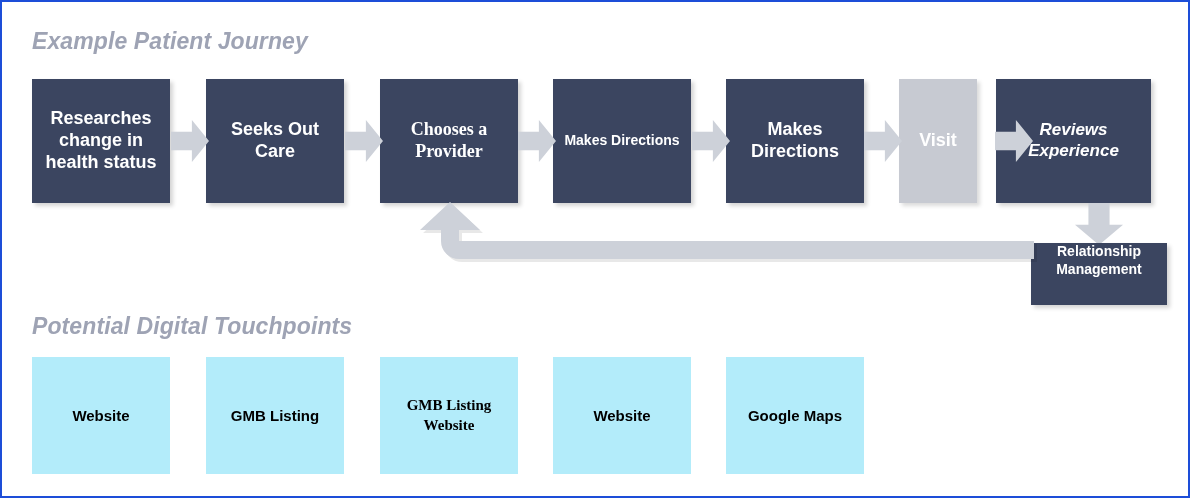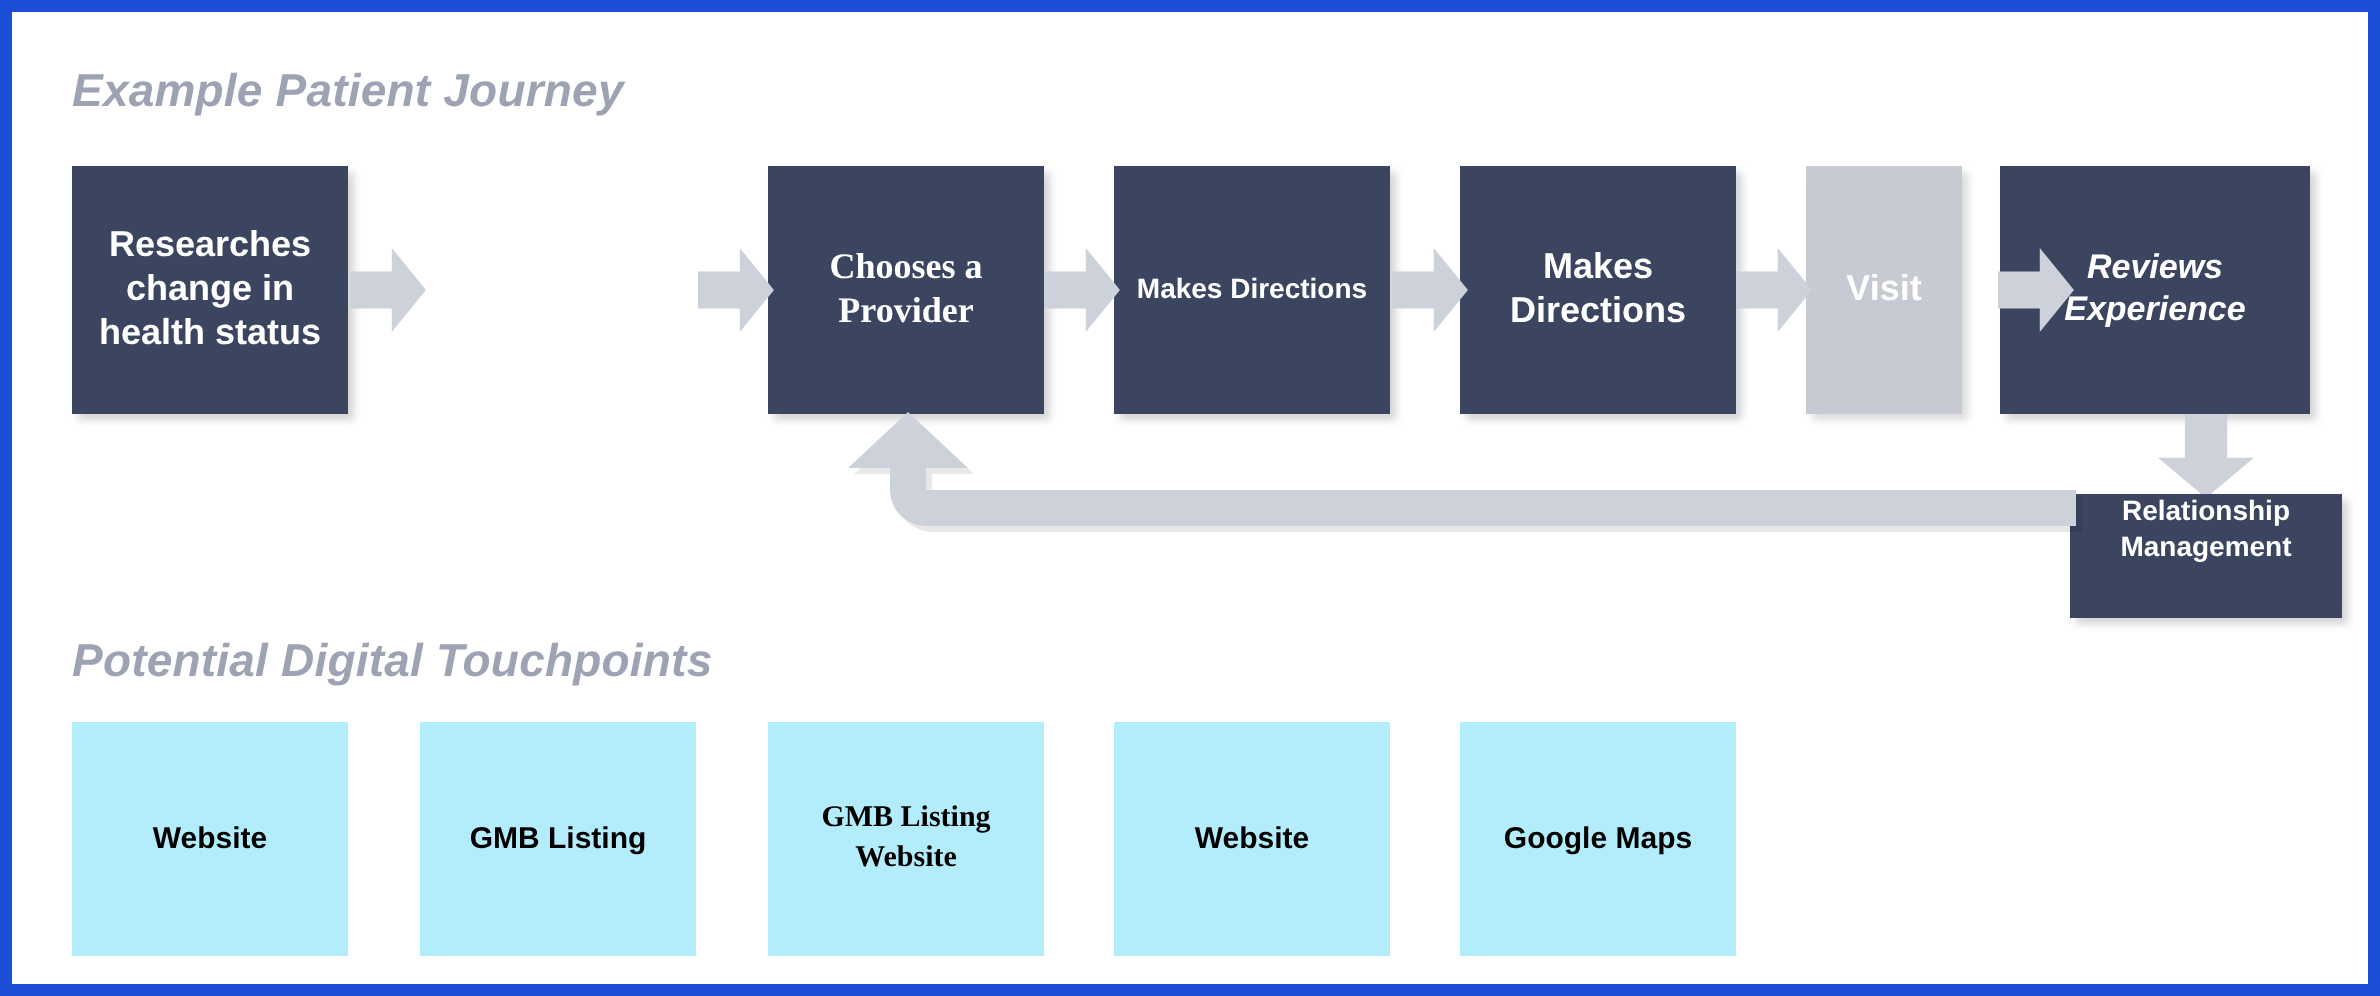--- a/index.html
+++ b/index.html
@@ -9,21 +9,21 @@
     height: 498px;
     background: #ffffff;
     font-family: "Liberation Sans", sans-serif;
   }
 
   #canvas {
     position: relative;
     width: 1190px;
     height: 498px;
     background: #ffffff;
-    border: 6px solid #1d4ed8;
+    border: 2px solid #1d4ed8;
     overflow: hidden;
   }
 
   
   .section-title {
     position: absolute;
     font-size: 23px;
     font-weight: bold;
     font-style: italic;
     color: #9ea3b4;
@@ -151,20 +151,23 @@
 <body>
 
 <div id="canvas">
 
   <div class="section-title" id="title-journey">Example Patient Journey</div>
 
   <div class="stage navy col1" id="stage-researches">
     <span class="txt fs-lg">Researches change in health status</span>
   </div>
 
+  <div class="stage navy col2" id="stage-seeks-care">
+    <span class="txt fs-lg">Seeks Out Care</span>
+  </div>
 
   <div class="stage navy col3" id="stage-chooses">
     <span class="txt fs-lg">Chooses a Provider</span>
   </div>
 
   <div class="stage navy col4" id="stage-appointment">
     <span class="txt fs-sm">Makes Directions</span>
   </div>
 
   <div class="stage navy col5" id="stage-directions">

